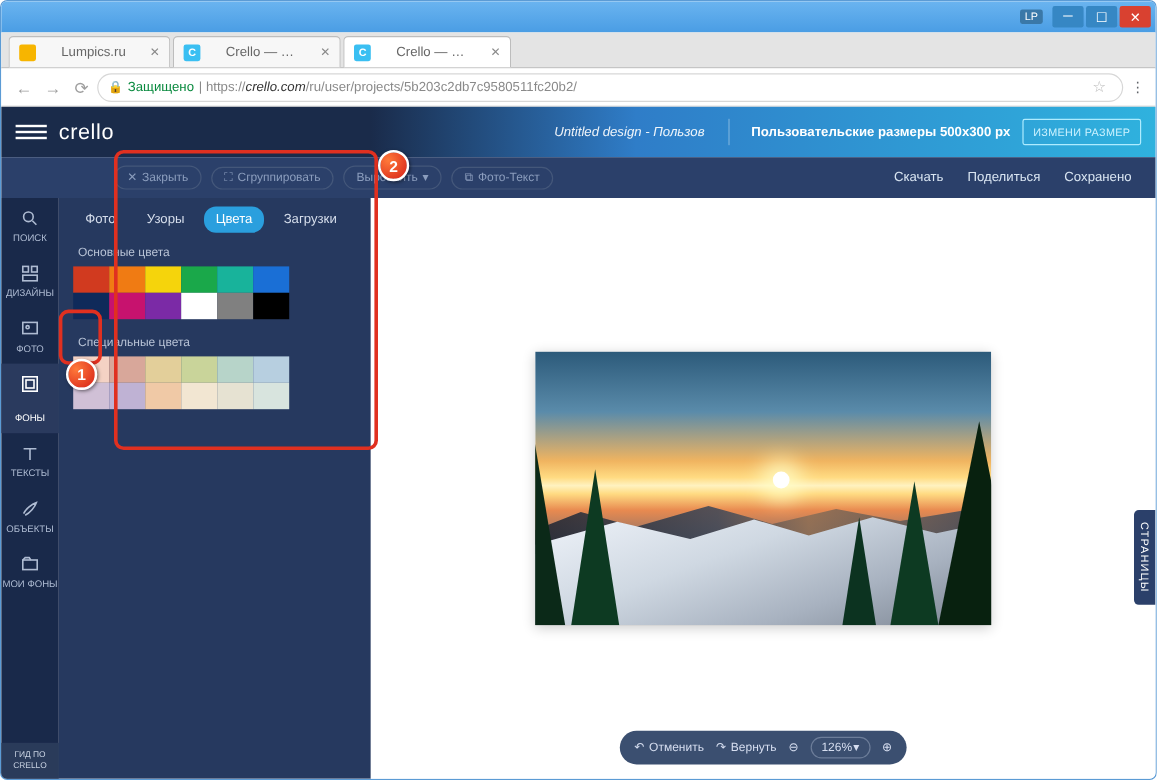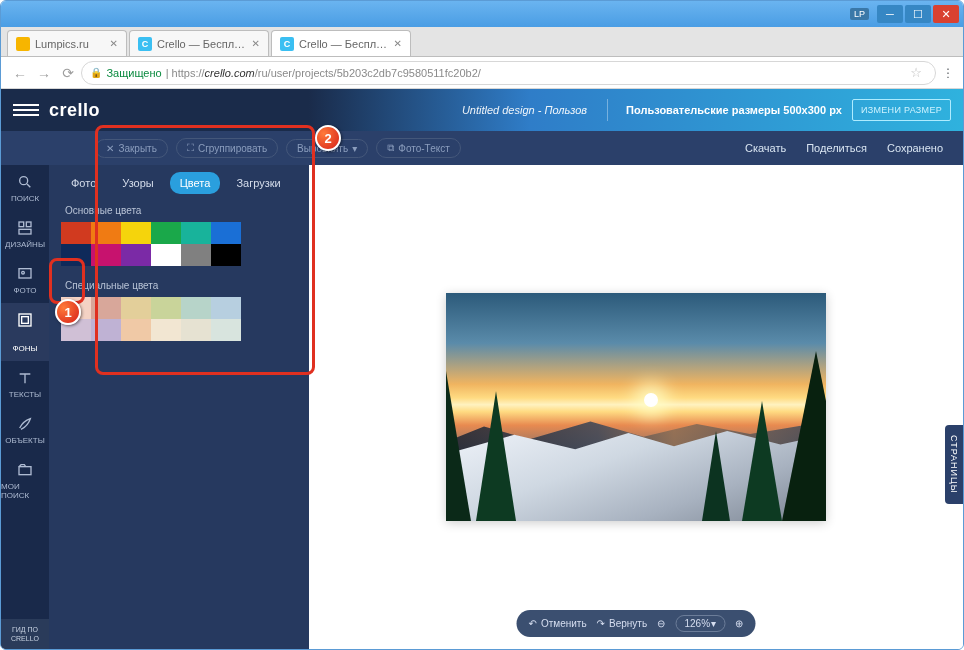--- a/index.html
+++ b/index.html
@@ -5,42 +5,42 @@
 * { margin:0; padding:0; box-sizing:border-box; font-family:Arial,sans-serif; }
 body { background:#fff; }
 .window { width:964px; height:650px; border:1px solid #5b9bd5; border-radius:6px; overflow:hidden; display:flex; flex-direction:column; position:relative; background:#fff; }
 .titlebar { height:26px; background:linear-gradient(#6ab4f0,#4a9de4); display:flex; align-items:center; justify-content:flex-end; padding:0 4px; }
 .titlebar .lp { background:#3a78a8; color:#fff; font-size:9px; padding:1px 4px; margin-right:6px; border-radius:2px; }
 .winbtn { width:26px; height:18px; margin-left:2px; display:flex; align-items:center; justify-content:center; color:#fff; font-size:11px; border-radius:2px; }
 .winbtn.min { background:#3687c4; }
 .winbtn.max { background:#3687c4; }
 .winbtn.close { background:#d94130; }
 .tabstrip { height:30px; background:#e4e4e4; display:flex; align-items:flex-end; padding-left:6px; border-bottom:1px solid #bdbdbd; }
-.tab { height:26px; background:#f7f7f7; border:1px solid #bdbdbd; border-bottom:none; border-radius:4px 4px 0 0; display:flex; align-items:center; padding:0 8px; margin-right:2px; font-size:11px; color:#666; min-width:120px; max-width:140px; }
+.tab { height:26px; background:#f7f7f7; border:1px solid #bdbdbd; border-bottom:none; border-radius:4px 4px 0 0; display:flex; align-items:center; padding:0 8px; margin-right:2px; font-size:11px; color:#666; min-width:120px; max-width:140px;gap:16px; }
 .tab.active { background:#fff; }
 .tab .favicon { width:14px; height:14px; margin-right:5px; border-radius:2px; }
 .tab .fav-l { background:#f7b500; }
 .tab .fav-c { background:#3abff2; display:flex; align-items:center; justify-content:center; color:#fff; font-size:9px; font-weight:bold; }
 .tab .t-title { flex:1; overflow:hidden; white-space:nowrap; text-overflow:ellipsis; }
 .tab .t-x { margin-left:4px; color:#888; font-size:10px; }
 .addrbar { height:32px; background:#fff; border-bottom:1px solid #d7d7d7; display:flex; align-items:center; padding:0 8px; }
 .arrow { width:22px; height:22px; display:flex; align-items:center; justify-content:center; color:#9e9e9e; font-size:14px; margin-right:2px; }
 .url { flex:1; height:24px; border:1px solid #d7d7d7; border-radius:12px; display:flex; align-items:center; padding:0 8px; font-size:11px; color:#555; }
 .url .lock { color:#0a8a3f; margin-right:4px; font-size:10px; }
 .url .sec { color:#0a8a3f; margin-right:4px; }
 .url .gray { color:#8a8a8a; }
 .url .dark { color:#333;font-style:italic; }
 .star { width:22px; color:#bdbdbd; text-align:center; font-size:13px; }
 .dots { margin-left:6px; color:#5f6368; letter-spacing:1px; font-size:12px; }
 
 .app { flex:1; display:flex; flex-direction:column; min-height:0; }
 .apphdr { height:42px; background:linear-gradient(90deg,#1a2b4a 0%,#1a2b4a 32%,#2f7dc8 55%,#2fb2de 100%); display:flex; align-items:center; color:#fff; padding:0 12px; }
 .menu { width:26px; height:26px; display:flex; flex-direction:column; justify-content:center; gap:3px; margin-right:10px; }
 .menu span { height:2px; background:#fff; }
-.logo { font-weight:bold; font-size:18px; letter-spacing:.5px; }
+.logo { font-weight:normal; font-size:18px; letter-spacing:.5px; }
 .hdr-spacer { flex:1; }
 .hdr-title { font-style:italic; font-size:11px; opacity:.92; margin-right:12px; }
 .hdr-right { font-size:11px; font-weight:bold; margin:0 10px; }
 .resize-btn { border:1px solid #aeecff; color:#cdf3ff; font-size:9px; padding:5px 8px; border-radius:2px; letter-spacing:.3px; }
 
 .toolbar { height:34px; background:#2b406a; display:flex; align-items:center; padding:0 10px 0 94px; font-size:10px; color:#9ab0ce; }
 .tbtn { border:1px solid #44577a; border-radius:12px; padding:3px 10px; margin-right:8px; display:flex; align-items:center; gap:4px; color:#8b9dbd; }
 .tb-sp { flex:1; }
 .tlnk { color:#d9e5f2; margin:0 10px; font-size:11px; }
 
@@ -224,21 +224,21 @@
             </div>
             <span>ОБЪЕКТЫ</span>
           </div>
       <div class="nv">
             <div class="ic">
               <svg viewBox="0 0 24 24" width="16" height="16">
                 <rect x="3" y="7" width="18" height="12" stroke-width="2"></rect>
                 <path d="M3 7l3-3h5l2 3" stroke-width="2"></path>
               </svg>
             </div>
-            <span>МОИ ПОИСК</span>
+            <span>МОИ ФОНЫ</span>
           </div>
       <div class="guide">ГИД ПО CRELLO</div>
     </div>
 
     <div class="panel">
       <div class="ptabs">
         <div class="ptab">Фото</div>
         <div class="ptab">Узоры</div>
         <div class="ptab on">Цвета</div>
         <div class="ptab">Загрузки</div>

